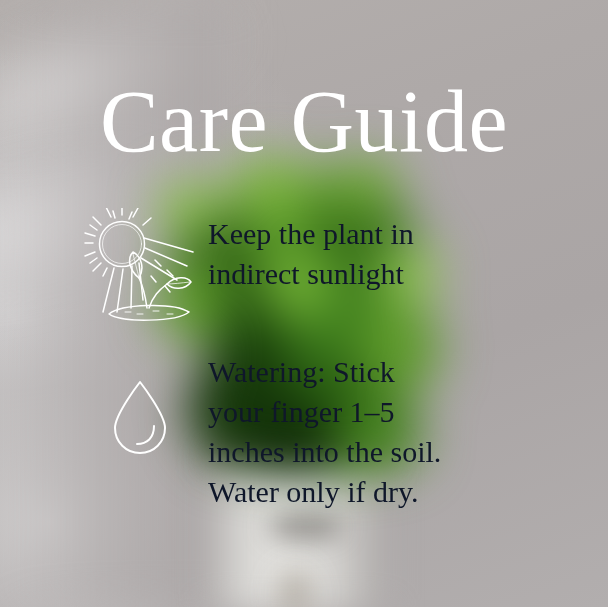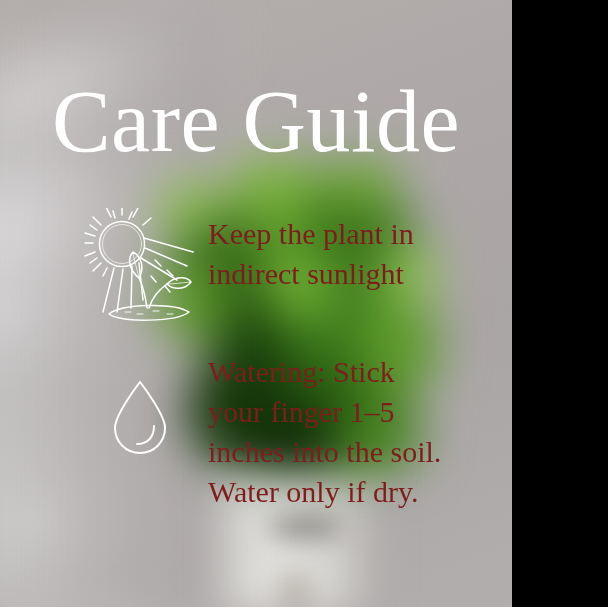--- a/index.html
+++ b/index.html
@@ -3,21 +3,21 @@
 <meta charset="utf-8">
 <style>
   html, body {
     margin: 0;
     padding: 0;
     background: #000;
   }
 
   #canvas {
     position: relative;
-    width: 512px;
+    width: 608px;
     height: 607px;
     overflow: hidden;
     font-family: "Liberation Serif", "DejaVu Serif", serif;
     background: #b0aba9;
   }
 
   
   .bg-layer {
     position: absolute;
     inset: 0;
@@ -170,21 +170,21 @@
     display: flex;
     justify-content: center;
     align-items: flex-start;
   }
 
   .icon-box-water {
     padding-top: 26px;
   }
 
   .care-text {
-    color: #7f1d1d;
+    color: #0f172a;
     font-size: 30px;
     line-height: 40px;
     white-space: pre-line;
     padding-top: 6px;
     margin-left: 6px;
   }
 
   .care-text-water {
     padding-top: 0;
   }

